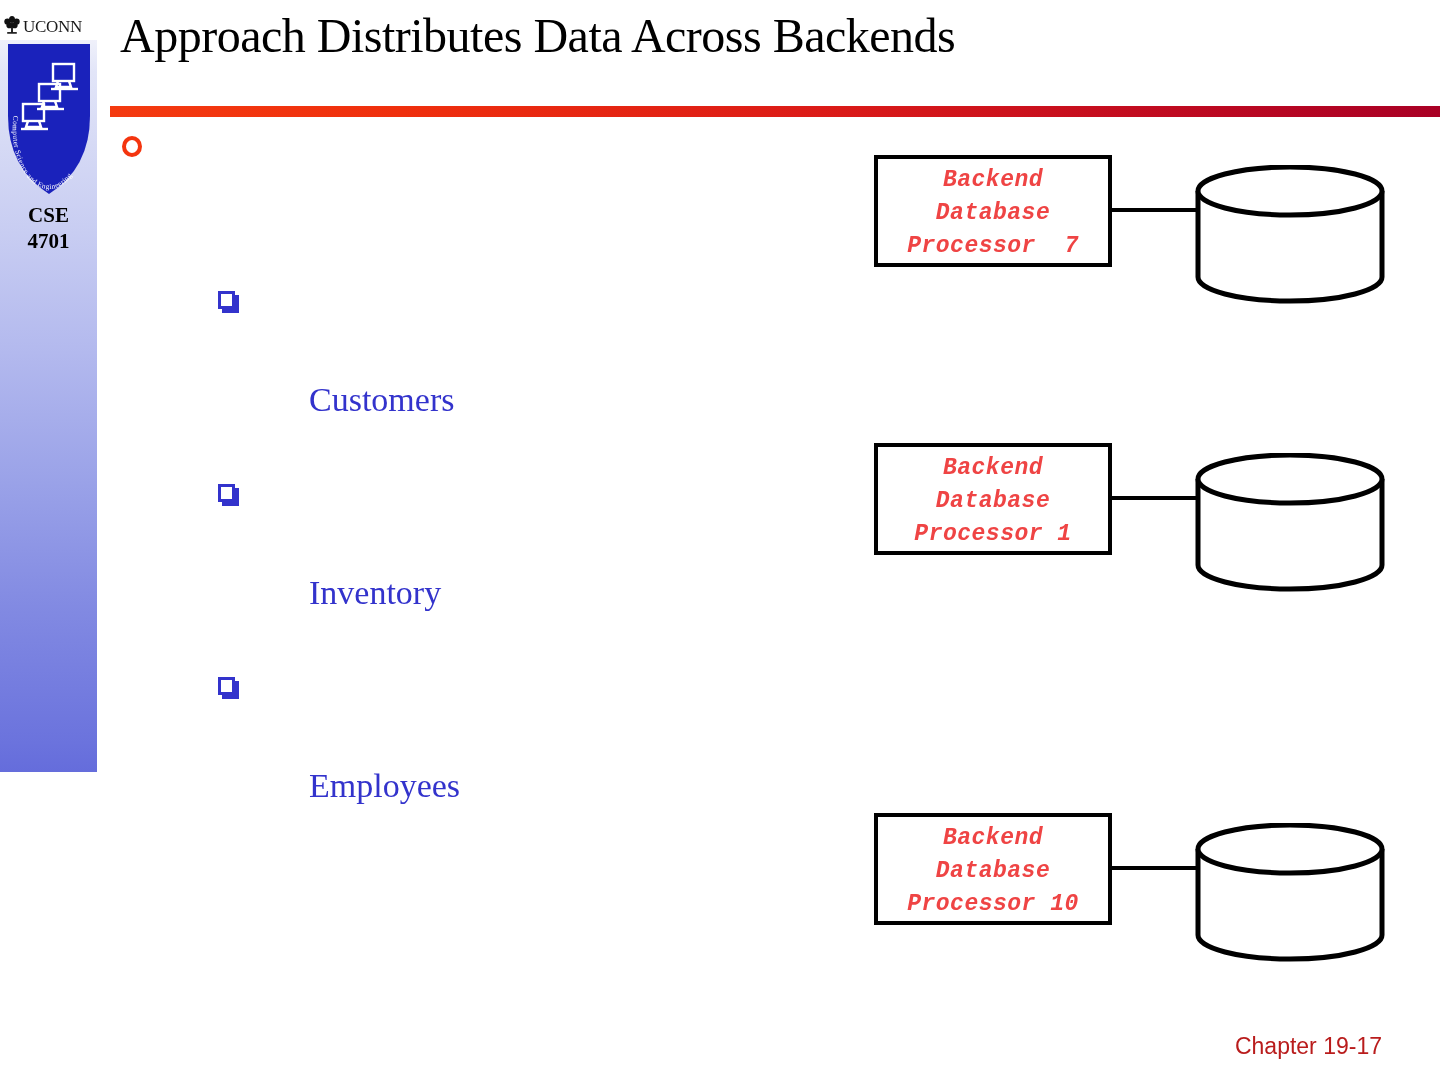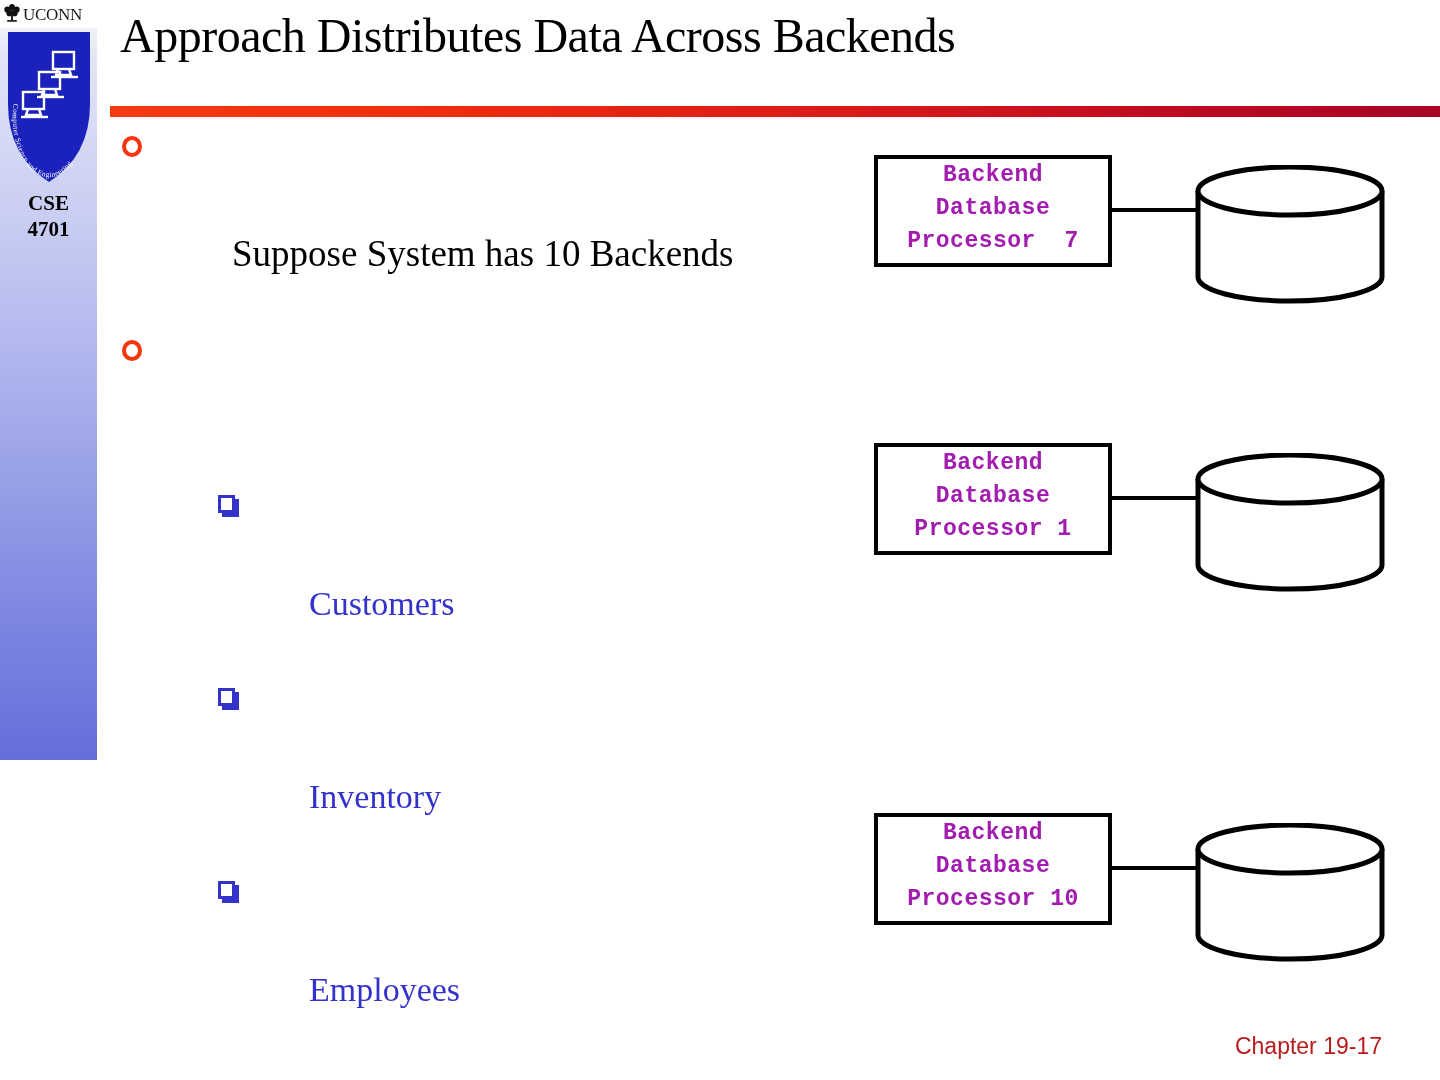--- a/index.html
+++ b/index.html
@@ -11,21 +11,21 @@
     width: 1440px;
     height: 1080px;
     position: relative;
     overflow: hidden;
     font-family: "Liberation Serif", serif;
   }
 
   
   .sidebar {
     position: absolute;
-    left: 0; top: 0;
+    left: 0; top: 12px;
     width: 97px;
     height: 760px;
     background: linear-gradient(to bottom,
         #ffffff 0px,
         #f2f3fb 22px,
         #e2e5f8 60px,
         #d6daf5 130px,
         #c8cdf2 220px,
         #b3b9ee 340px,
         #9aa2e8 470px,
@@ -159,28 +159,29 @@
     left: 0;
     top: 0;
     width: 238px;
     height: 112px;
     border: 4px solid #000000;
     background: #ffffff;
     box-sizing: border-box;
     display: flex;
     flex-direction: column;
     align-items: center;
-    justify-content: flex-start;
+    justify-content: flex-end;
     font-family: "Liberation Mono", monospace;
     font-weight: bold;
     font-size: 23px;
     line-height: 1.43;
-    color: #a21caf;
+    color: #ef4444;
     letter-spacing: 0.5px;
     white-space: pre;
+    font-style: italic;
   }
   .connector {
     position: absolute;
     left: 238px;
     top: 53px;
     width: 86px;
     height: 4px;
     background: #000000;
   }
   .cyl {
@@ -251,24 +252,20 @@
     <span>CSE</span>
     <span>4701</span>
   </div>
 </div>
 
 <div class="slide-title">Approach Distributes Data Across Backends</div>
 <div class="title-rule"></div>
 
 <div class="bullets">
 
-  <div class="b1">
-    <span class="ring"></span>
-    <span>Suppose System has 10 Backends</span>
-  </div>
 
   <div class="b1">
     <span class="ring"></span>
   </div>
 
   <div class="b2">
     <span class="sq"></span>
     <span>Customers</span>
   </div>
 

